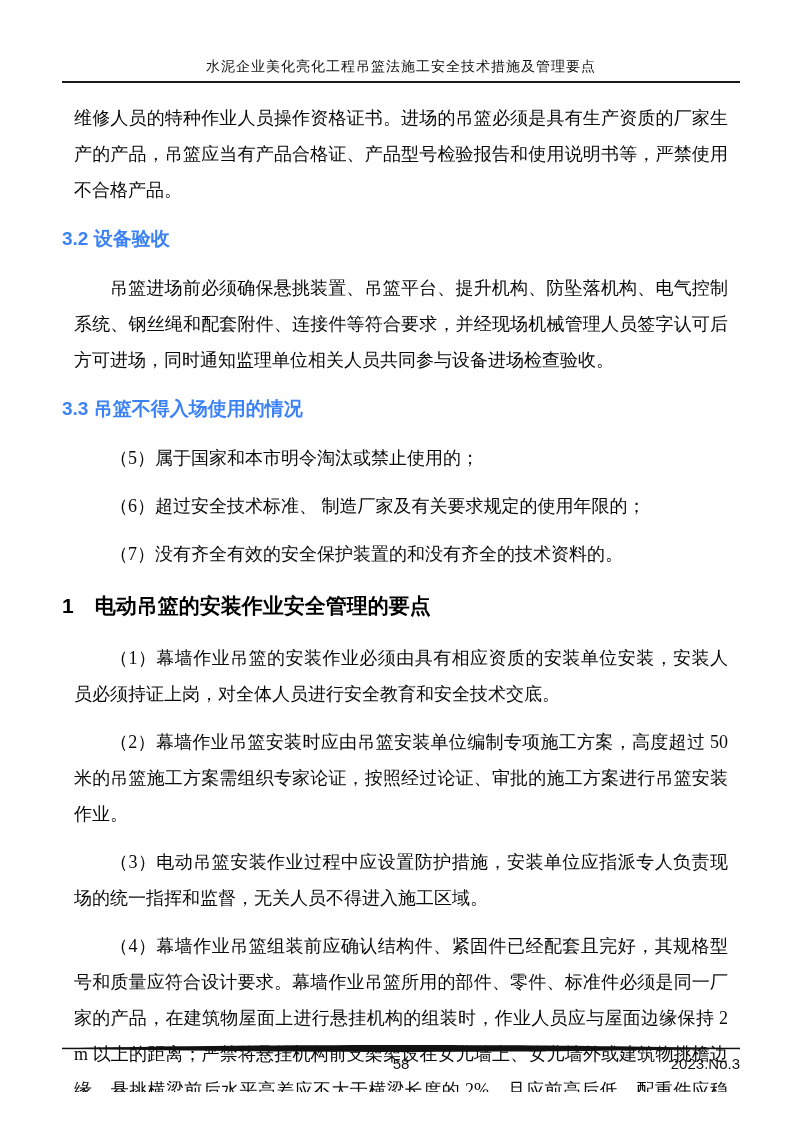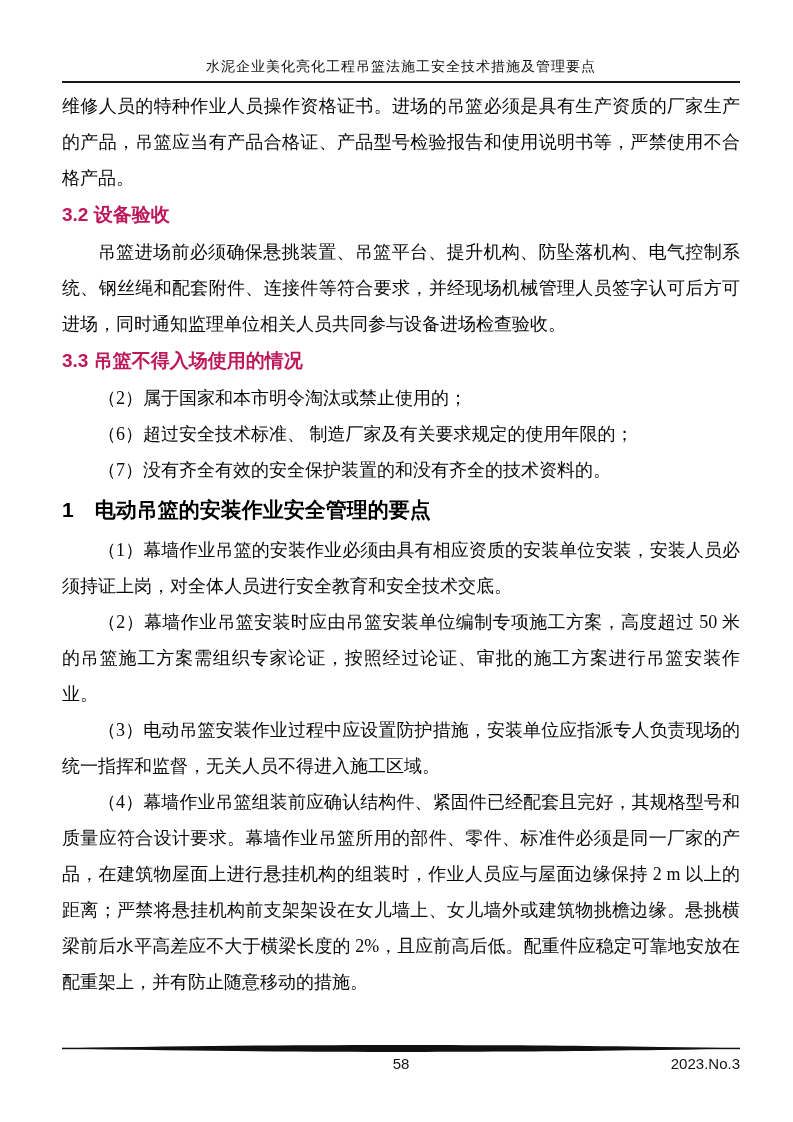--- a/index.html
+++ b/index.html
@@ -37,36 +37,36 @@
     margin-top: 4px;
   }
   .body-area {
     position: absolute;
     top: 88px;
     left: 62px;
     right: 53px;
     text-align: justify;
   }
   .para {
-    margin: 0;
+    margin: 12px;
     font-size: 18px;
     line-height: 36px;
     color: #0a0a0a;
   }
   .indent {
     text-indent: 2em;
   }
   .h3 {
     margin: 0;
     font-family: "Liberation Sans", "DejaVu Sans", sans-serif;
     font-weight: bold;
     font-size: 19px;
     line-height: 38px;
     text-align: left;
-    color: #be185d;
+    color: #3b82f6;
   }
   .h2 {
     margin: 0;
     font-family: "Liberation Sans", "DejaVu Sans", sans-serif;
     font-weight: bold;
     font-size: 21px;
     line-height: 44px;
     text-align: left;
     color: #000000;
   }
@@ -111,21 +111,21 @@
 
   <div class="body-area">
     <p class="para">维修人员的特种作业人员操作资格证书。进场的吊篮必须是具有生产资质的厂家生产的产品，吊篮应当有产品合格证、产品型号检验报告和使用说明书等，严禁使用不合格产品。</p>
 
     <h3 class="h3">3.2 设备验收</h3>
 
     <p class="para indent">吊篮进场前必须确保悬挑装置、吊篮平台、提升机构、防坠落机构、电气控制系统、钢丝绳和配套附件、连接件等符合要求，并经现场机械管理人员签字认可后方可进场，同时通知监理单位相关人员共同参与设备进场检查验收。</p>
 
     <h3 class="h3">3.3 吊篮不得入场使用的情况</h3>
 
-    <p class="para indent">（2）属于国家和本市明令淘汰或禁止使用的；</p>
+    <p class="para indent">（5）属于国家和本市明令淘汰或禁止使用的；</p>
     <p class="para indent">（6）超过安全技术标准、 制造厂家及有关要求规定的使用年限的；</p>
     <p class="para indent">（7）没有齐全有效的安全保护装置的和没有齐全的技术资料的。</p>
 
     <h2 class="h2">1　电动吊篮的安装作业安全管理的要点</h2>
 
     <p class="para indent">（1）幕墙作业吊篮的安装作业必须由具有相应资质的安装单位安装，安装人员必须持证上岗，对全体人员进行安全教育和安全技术交底。</p>
     <p class="para indent">（2）幕墙作业吊篮安装时应由吊篮安装单位编制专项施工方案，高度超过 50 米的吊篮施工方案需组织专家论证，按照经过论证、审批的施工方案进行吊篮安装作业。</p>
     <p class="para indent">（3）电动吊篮安装作业过程中应设置防护措施，安装单位应指派专人负责现场的统一指挥和监督，无关人员不得进入施工区域。</p>
     <p class="para indent">（4）幕墙作业吊篮组装前应确认结构件、紧固件已经配套且完好，其规格型号和质量应符合设计要求。幕墙作业吊篮所用的部件、零件、标准件必须是同一厂家的产品，在建筑物屋面上进行悬挂机构的组装时，作业人员应与屋面边缘保持 2 m 以上的距离；严禁将悬挂机构前支架架设在女儿墙上、女儿墙外或建筑物挑檐边缘。悬挑横梁前后水平高差应不大于横梁长度的 2%，且应前高后低。配重件应稳定可靠地安放在配重架上，并有防止随意移动的措施。</p>
   </div>

